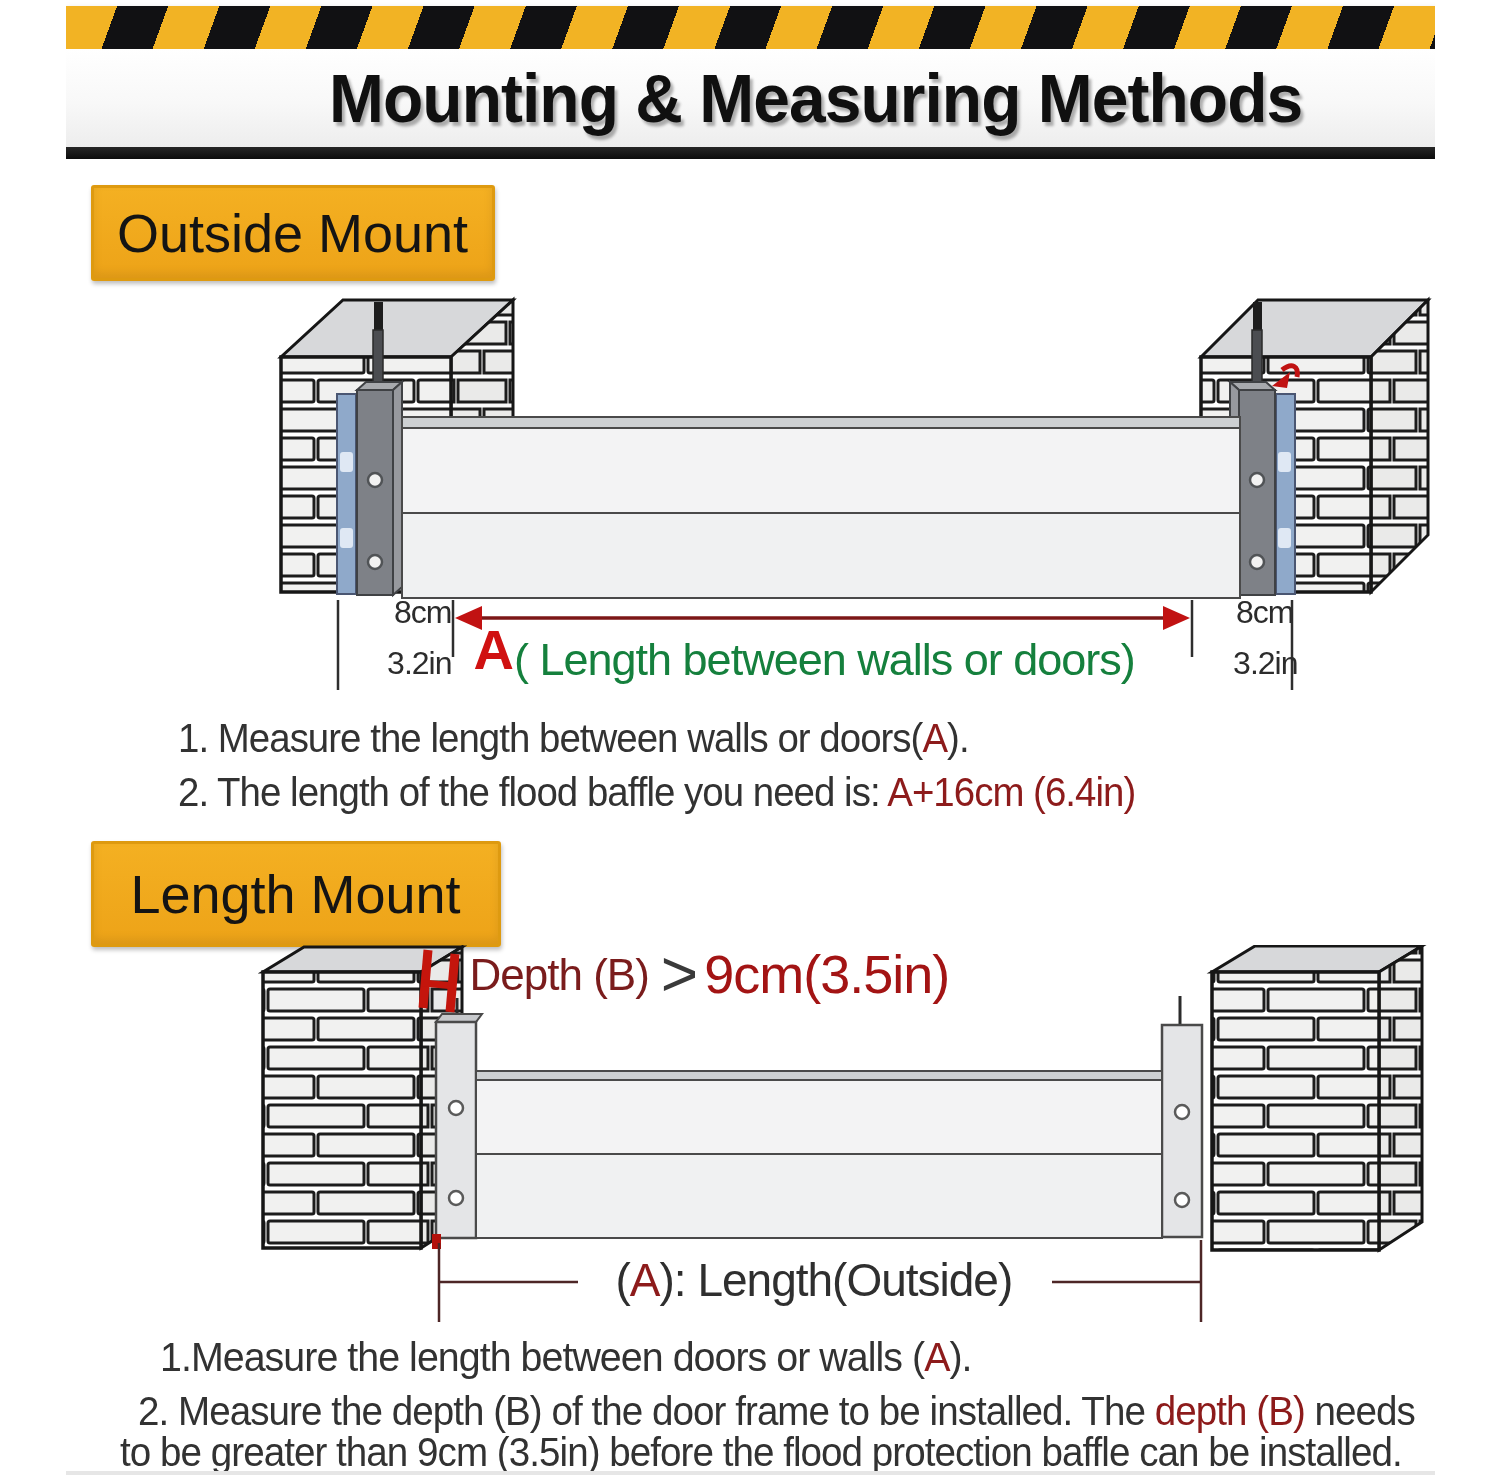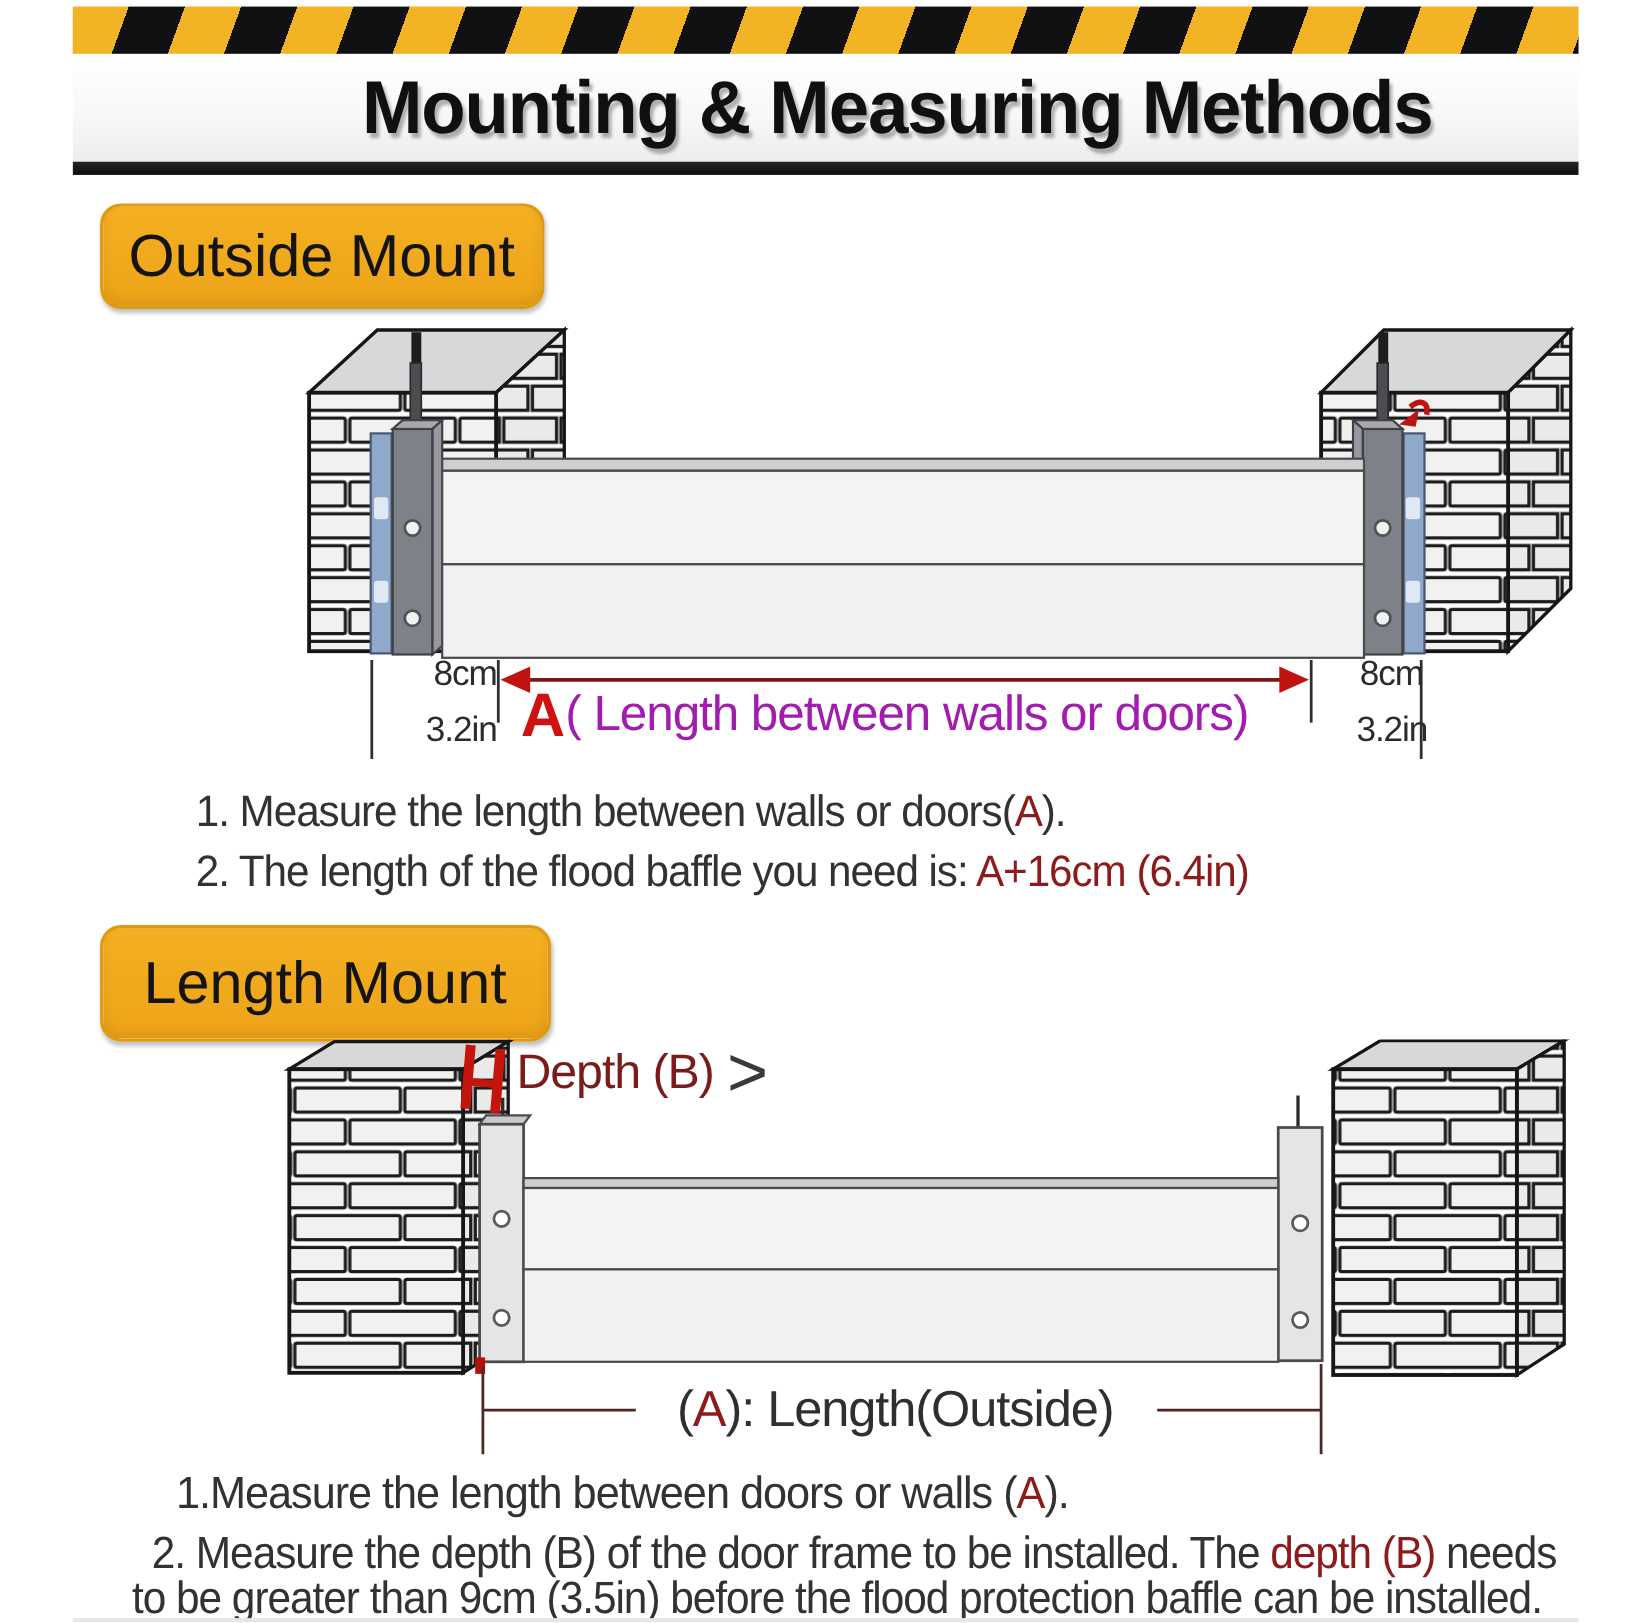--- a/index.html
+++ b/index.html
@@ -24,40 +24,40 @@
     transform:scaleX(.97);
     text-shadow:3px 4px 3px rgba(0,0,0,.30);
     white-space:nowrap;
   }
   .black-bar{position:absolute;left:0;top:147px;width:1500px;height:12px;
     background:linear-gradient(180deg,#262626,#0c0c0c);}
   
   .badge{
     position:absolute;left:25px;display:flex;align-items:center;justify-content:center;
     background:linear-gradient(180deg,#f4b022 0%,#eda318 100%);
-    border:3px solid #de9a10;border-radius:19px;
+    border:3px solid #de9a10;border-radius:3px;
     box-shadow:1px 3px 4px rgba(0,0,0,.25), inset 0 -5px 10px rgba(0,0,0,.08);
     color:#141414;font-size:54px;letter-spacing:0;
   }
   .badge-outside{top:185px;width:398px;height:90px;}
   .badge-inside{top:841px;width:404px;height:100px;}
   
   .diag{position:absolute;left:0;}
   .diag1{top:280px;width:1500px;height:420px;}
   .diag2{top:945px;width:1500px;height:400px;}
   
   .ovl{position:absolute;white-space:nowrap;color:#2c2c2c;}
   .t-dim{font-size:32px;letter-spacing:-1px;text-align:right;}
   .dim-l-cm {left:268px;top:594px;width:118px;}
   .dim-l-in {left:268px;top:645px;width:118px;}
   .dim-r-cm {left:1126px;top:594px;width:102px;}
   .dim-r-in {left:1126px;top:645px;width:106px;}
   .a-row{left:408px;top:622px;display:flex;align-items:flex-start;}
   .a-red{color:#d01111;font-weight:bold;font-size:56px;line-height:1;}
-  .a-desc{color:#a21caf;font-size:45px;line-height:1.2;letter-spacing:-1px;}
+  .a-desc{color:#15803d;font-size:45px;line-height:1.2;letter-spacing:-1px;margin-top:11px;}
   .depth-row{left:404px;top:946px;display:flex;align-items:flex-start;}
   .depth-name{color:#7a1c1c;font-size:44px;line-height:1.3;letter-spacing:-1px;}
   .depth-gt{color:#3a3a3a;font-size:64px;line-height:.9;margin:0 6px 0 12px;font-weight:400;}
   .depth-val{color:#a31414;font-size:54px;line-height:1.05;font-weight:500;letter-spacing:-1px;}
   .a2-row{left:550px;top:1253px;font-size:46px;color:#2f2f2f;letter-spacing:-1px;}
   .maroon{color:#8d1b1b;}
   
   .step{position:absolute;margin:0;font-size:40px;color:#323232;letter-spacing:-1px;
     white-space:nowrap;transform:scaleX(.96);transform-origin:left top;}
   .st-o1{left:112px;top:716px;}
@@ -249,20 +249,21 @@
       <line x1="373" y1="1243" x2="373" y2="1322"></line>
       <line x1="373" y1="1282" x2="512" y2="1282"></line>
       <line x1="986" y1="1282" x2="1135" y2="1282"></line>
       <line x1="1135" y1="1240" x2="1135" y2="1322"></line>
     </g>
   </svg>
 
   <div class="ovl depth-row">
     <span class="depth-name">Depth (B)</span>
     <span class="depth-gt">&gt;</span>
+    <span class="depth-val">9cm(3.5in)</span>
   </div>
   <div class="ovl a2-row">
     <span>(</span><span class="maroon">A</span><span>): Length(Outside)</span>
   </div>
 
   <p class="step st-i1"><span>1.Measure the length between doors or walls (</span><span class="maroon">A</span><span>).</span></p>
   <p class="step st-i2"><span>2. Measure the depth (B) of the door frame to be installed. The </span><span class="maroon">depth (B)</span><span> needs</span></p>
   <p class="step st-i3">to be greater than 9cm (3.5in) before the flood protection baffle can be installed.</p>
 
   <div class="bottom-edge"></div>

